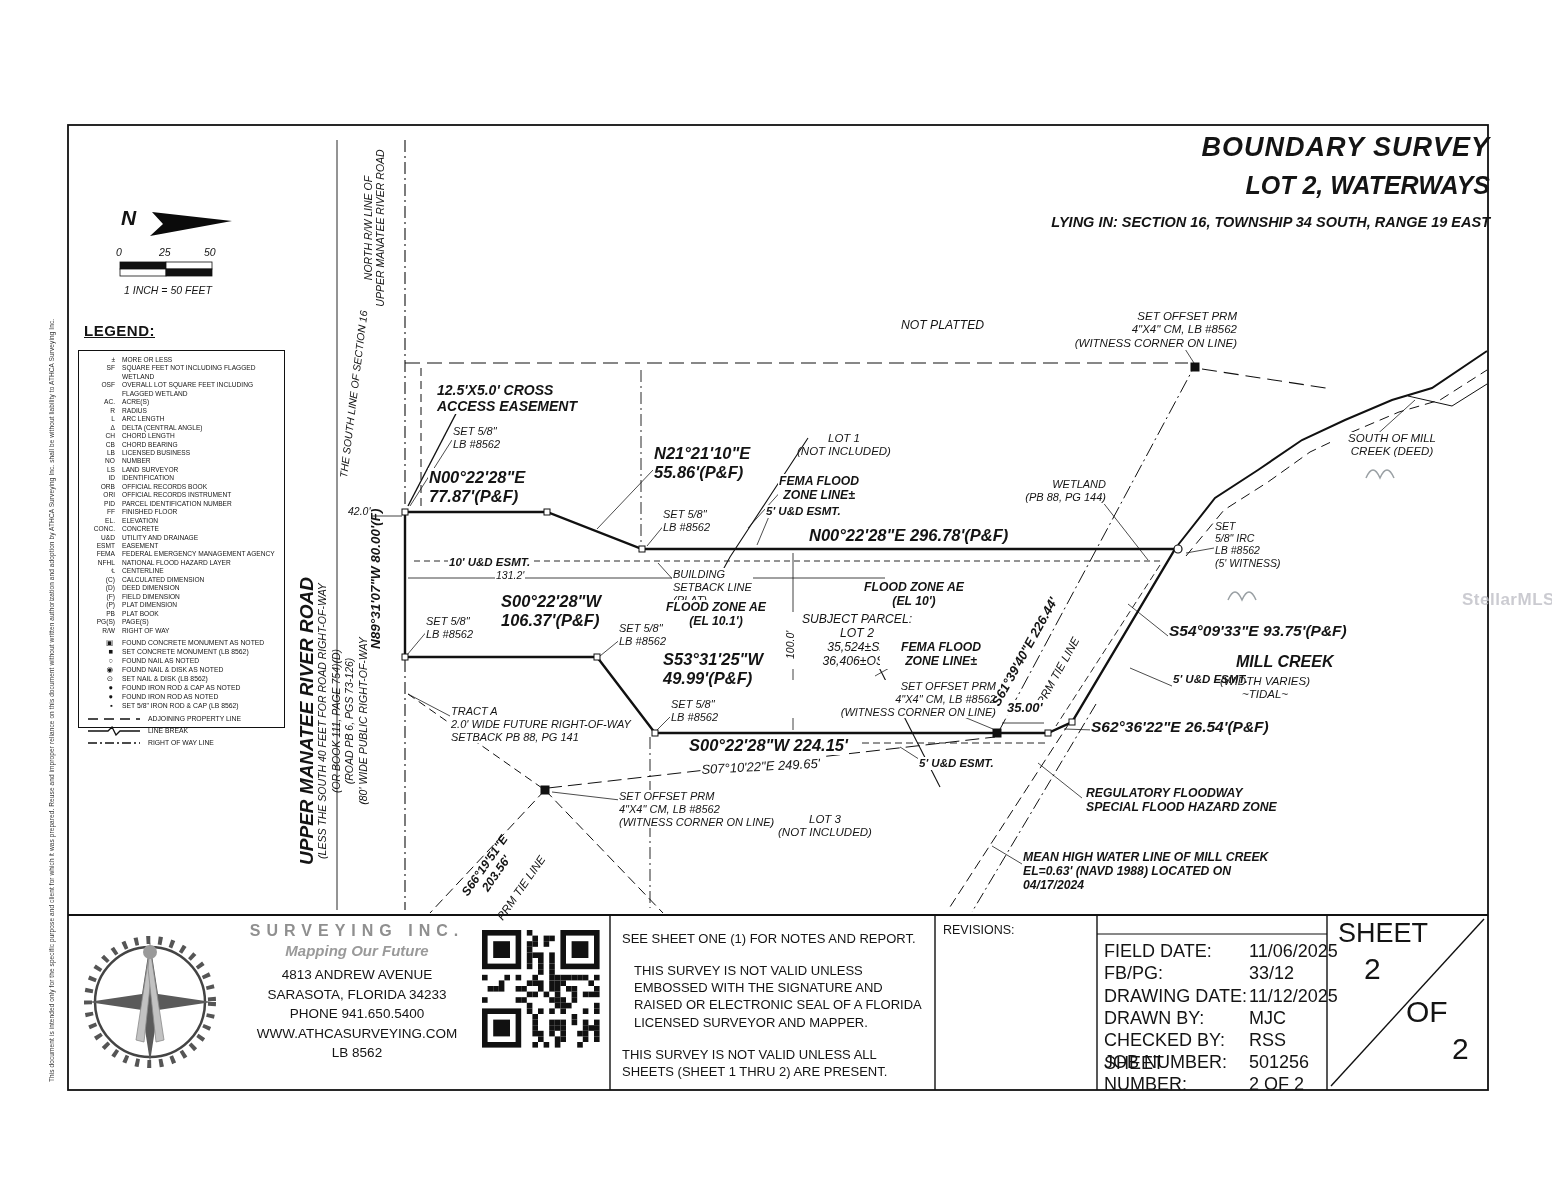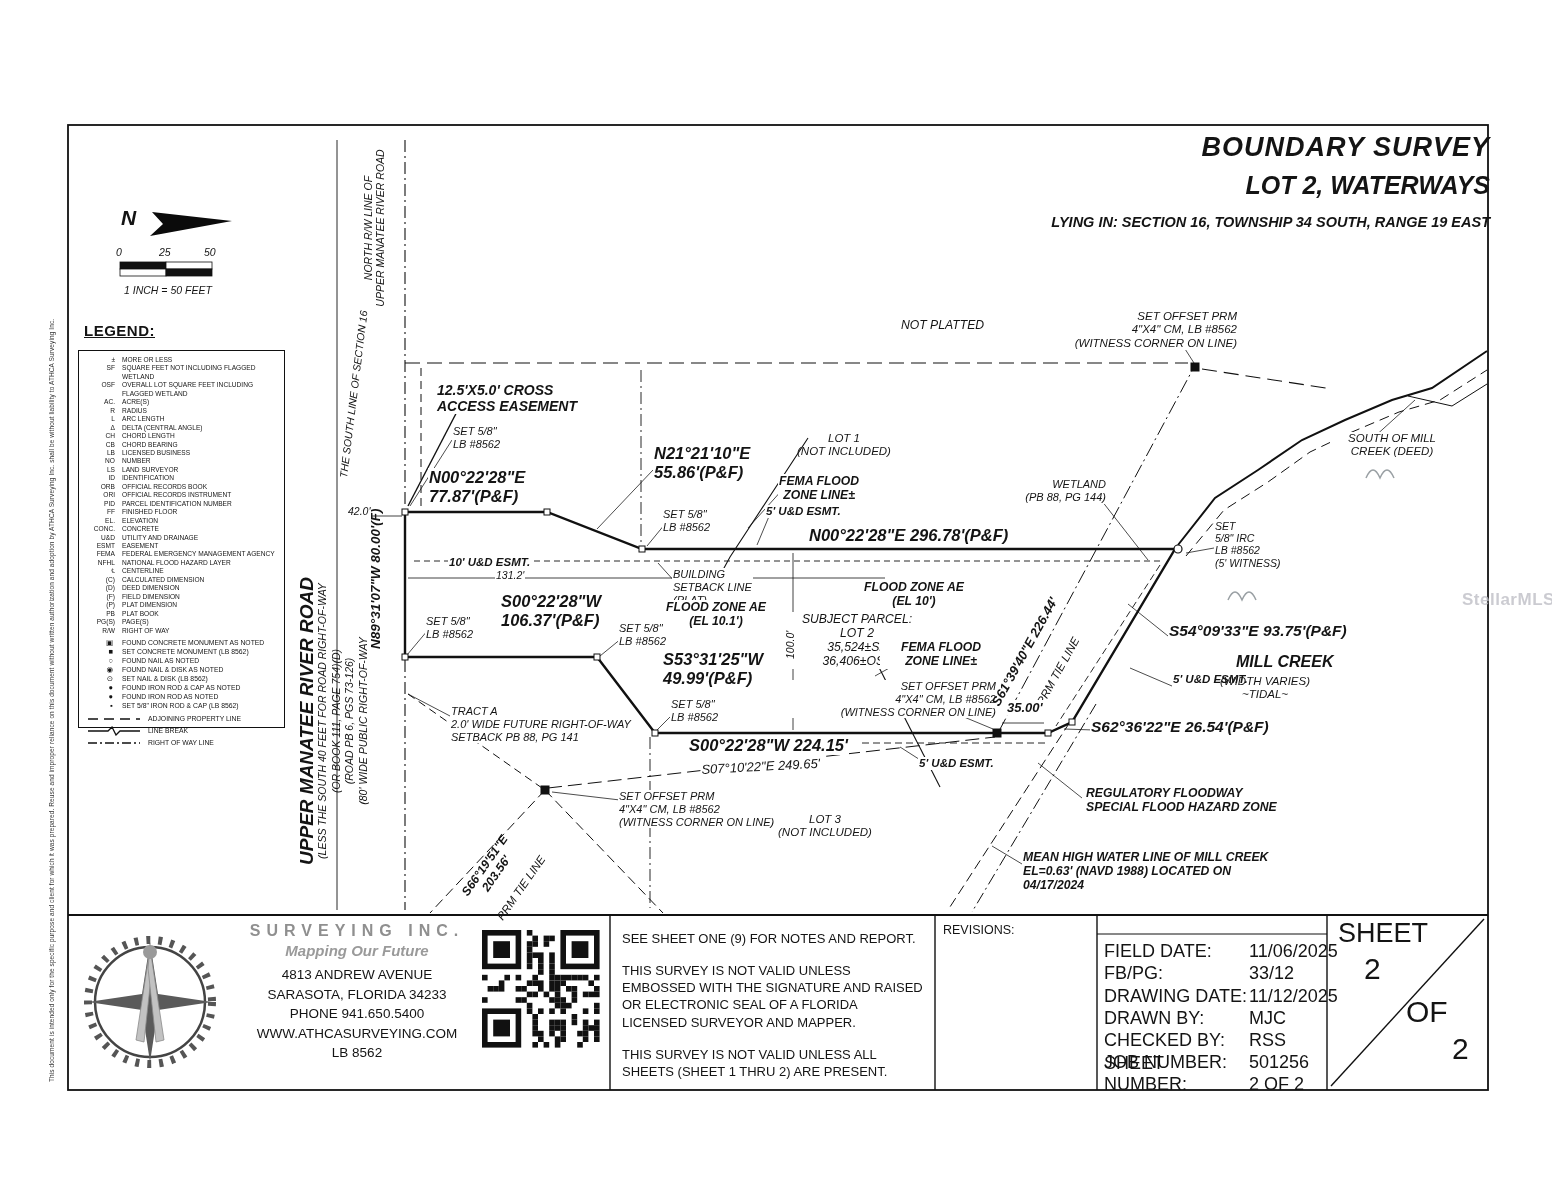--- a/index.html
+++ b/index.html
@@ -646,23 +646,23 @@
       <div>4813 ANDREW AVENUE</div>
       <div>SARASOTA, FLORIDA 34233</div>
       <div>PHONE 941.650.5400</div>
       <div>WWW.ATHCASURVEYING.COM</div>
       <div>LB  8562</div>
     </div>
   </div>
 
   <div class="tb" style="left:622px;top:930px;width:302px">
 
-      <p style="margin:0 0 15px 0">SEE SHEET ONE (9) FOR NOTES AND REPORT.</p>
-
-      <p style="margin:0 0 15px 0">THIS SURVEY IS NOT VALID UNLESS EMBOSSED WITH THE SIGNATURE AND RAISED OR ELECTRONIC SEAL OF A FLORIDA LICENSED SURVEYOR AND MAPPER.</p>
+      <p style="margin:0 0 15px 0">SEE SHEET ONE (1) FOR NOTES AND REPORT.</p>
+
+      <p style="margin:0 0 15px 12px">THIS SURVEY IS NOT VALID UNLESS EMBOSSED WITH THE SIGNATURE AND RAISED OR ELECTRONIC SEAL OF A FLORIDA LICENSED SURVEYOR AND MAPPER.</p>
 
       <p style="margin:0 0 15px 0">THIS SURVEY IS NOT VALID UNLESS ALL SHEETS (SHEET 1 THRU 2) ARE PRESENT.</p>
     </div>
 
   <div class="tb" style="left:943px;top:922px;font-size:12.5px">REVISIONS:</div>
 
   <div class="info-rows">
 
       <div class="info-row">
         <span class="il">FIELD DATE:</span>

